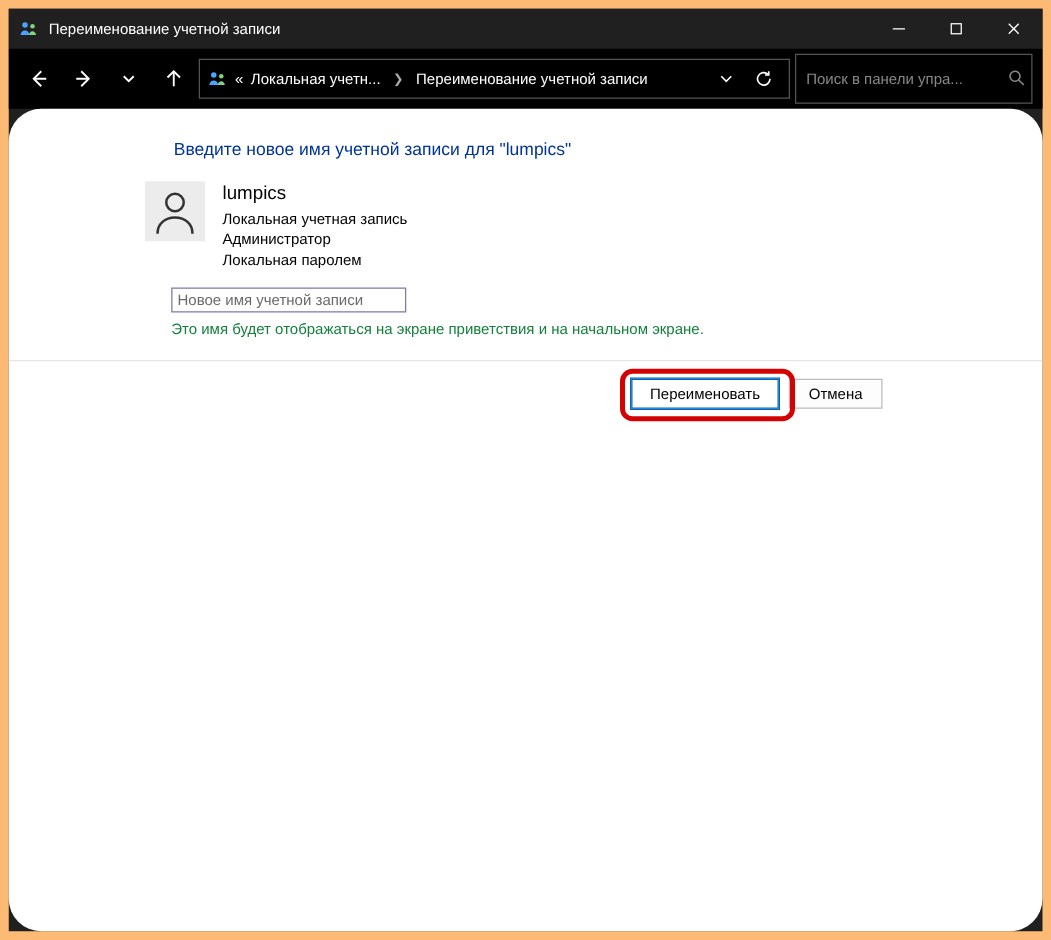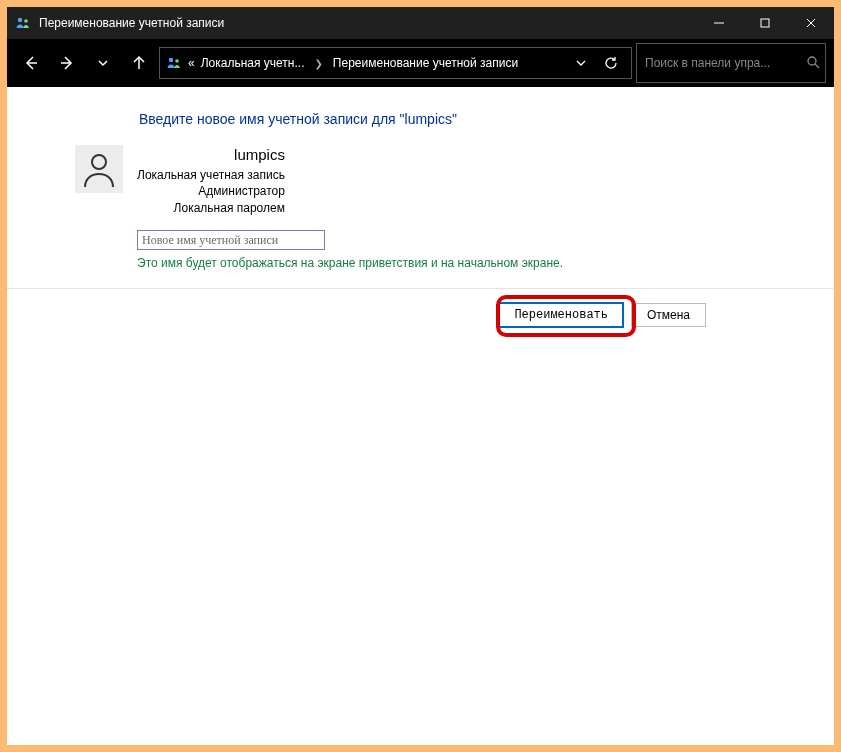--- a/index.html
+++ b/index.html
@@ -98,55 +98,55 @@
     font-size: 12px;
   }
   .searchbar input::placeholder { color: #888; }
   .search-icon { margin-left: 6px; }
   
   .content {
     flex: 1;
     background: #fff;
     overflow: hidden;
     position: relative;
+    border-radius: 26px;
   }
   .content-inner {
     padding: 18px 0 0 0;
   }
   .heading {
     color: #003399;
     font-size: 14px;
     font-weight: 400;
     margin: 6px 0 18px 132px;
   }
   .account-block {
     display: flex;
     align-items: flex-start;
     gap: 14px;
-    margin-left: 68px;
+    margin-left: 109px;
     margin-bottom: 14px;
-    text-align: right;
   }
   .avatar {
     width: 48px; height: 48px;
     background: #ececec;
     display: flex; align-items: center; justify-content: center;
   }
   .avatar svg { stroke: #333; fill: none; stroke-width: 2; }
   .account-info { font-size: 12px; color: #000; line-height: 1.35; }
   .account-name { font-size: 15px; margin-bottom: 2px; }
   .name-input {
     margin-left: 130px;
     width: 188px;
     height: 20px;
     border: 1px solid #7a7aab;
     font-size: 12px;
     padding: 1px 4px;
     outline: none;
-    font-family: Liberation Serif, serif;
+    font-family: Liberation Sans, sans-serif;
     color: #000;
   }
   .name-input::placeholder { color: #6a6a6a; font-style: normal; }
   .hint {
     font-size: 12px;
     color: #15803d;
     margin: 6px 0 0 130px;
   }
   .divider {
     border: none;
@@ -168,21 +168,20 @@
     border: 1px solid #bbb;
     font-size: 12px;
     font-family: inherit;
     padding: 0 14px;
     cursor: pointer;
   }
   .btn.primary {
     border: 1px solid #0067c0;
     outline: 1px solid #0067c0;
     background: #fff;
-    font-family: Liberation Mono, monospace;
   }
   .highlight-ring {
     position: absolute;
     border: 4px solid #d40303;
     border-radius: 10px;
     pointer-events: none;
   }
   
   .people-icon svg { display:block; }
 </style>

